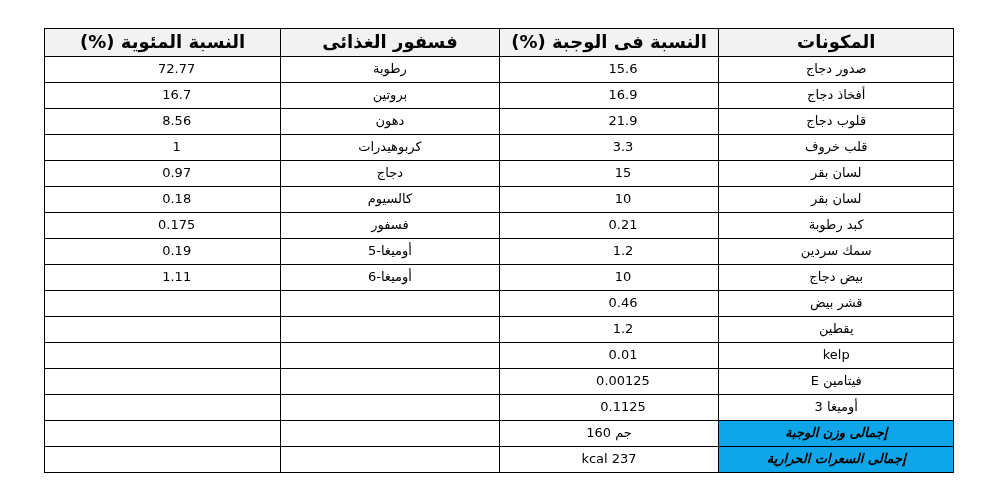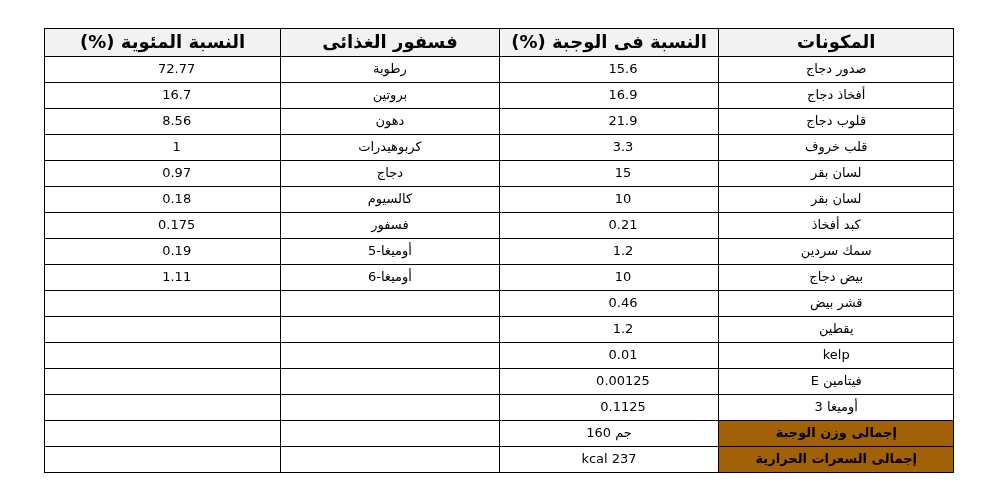--- a/index.html
+++ b/index.html
@@ -58,22 +58,23 @@
     border-top: none;
     border-bottom: none;
   }
   td.empty.first-empty {
     border-top: 1px solid #000000;
   }
   td.empty.last-empty {
     border-bottom: 1px solid #000000;
   }
   tr.total-row td.label-cell {
-    background: #a16207;
+    background: #0ea5e9;
     font-weight: bold;
+    font-style: italic;
   }
   .ltr-num {
     direction: ltr;
     unicode-bidi: isolate;
     margin-left: 28px;
   }
 </style>
 </head>
 <body>
 
@@ -124,21 +125,21 @@
           <td>دجاج</td>
           <td><span class="ltr-num">0.97</span></td>
         </tr>
         <tr>
           <td>لسان بقر</td>
           <td><span class="ltr-num">10</span></td>
           <td>كالسيوم</td>
           <td><span class="ltr-num">0.18</span></td>
         </tr>
         <tr>
-          <td>كبد أفخاذ</td>
+          <td>كبد رطوبة</td>
           <td><span class="ltr-num">0.21</span></td>
           <td>فسفور</td>
           <td><span class="ltr-num">0.175</span></td>
         </tr>
         <tr>
           <td>سمك سردين</td>
           <td><span class="ltr-num">1.2</span></td>
           <td>أوميغا-5</td>
           <td><span class="ltr-num">0.19</span></td>
         </tr>

